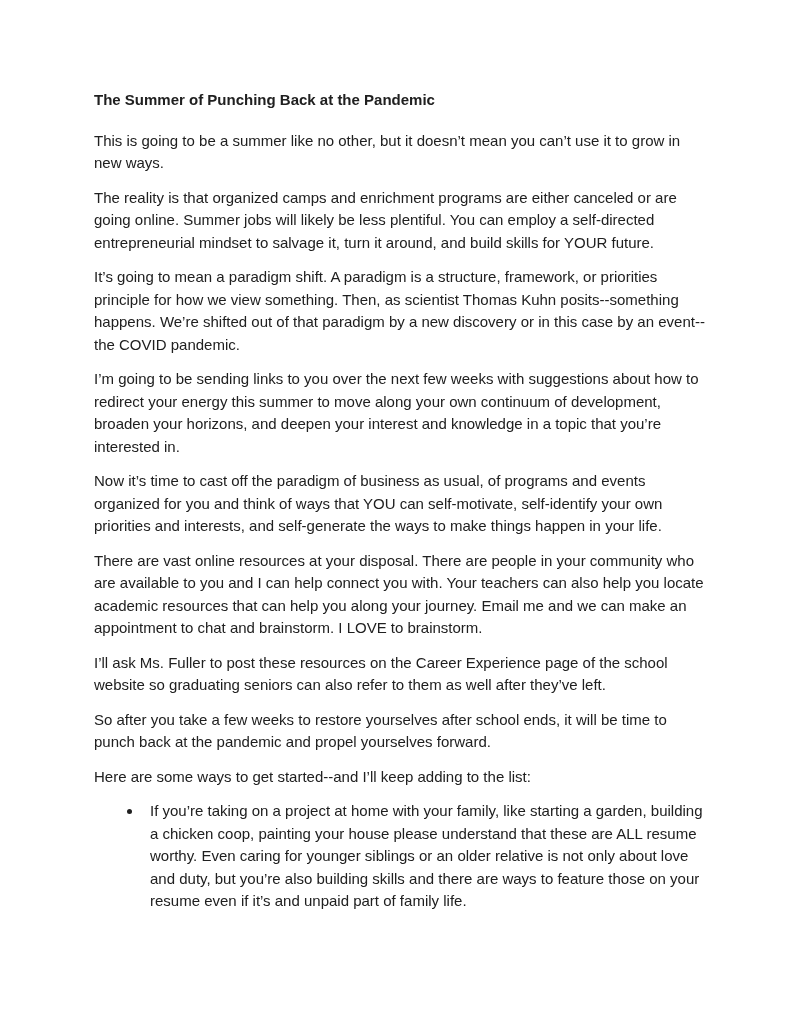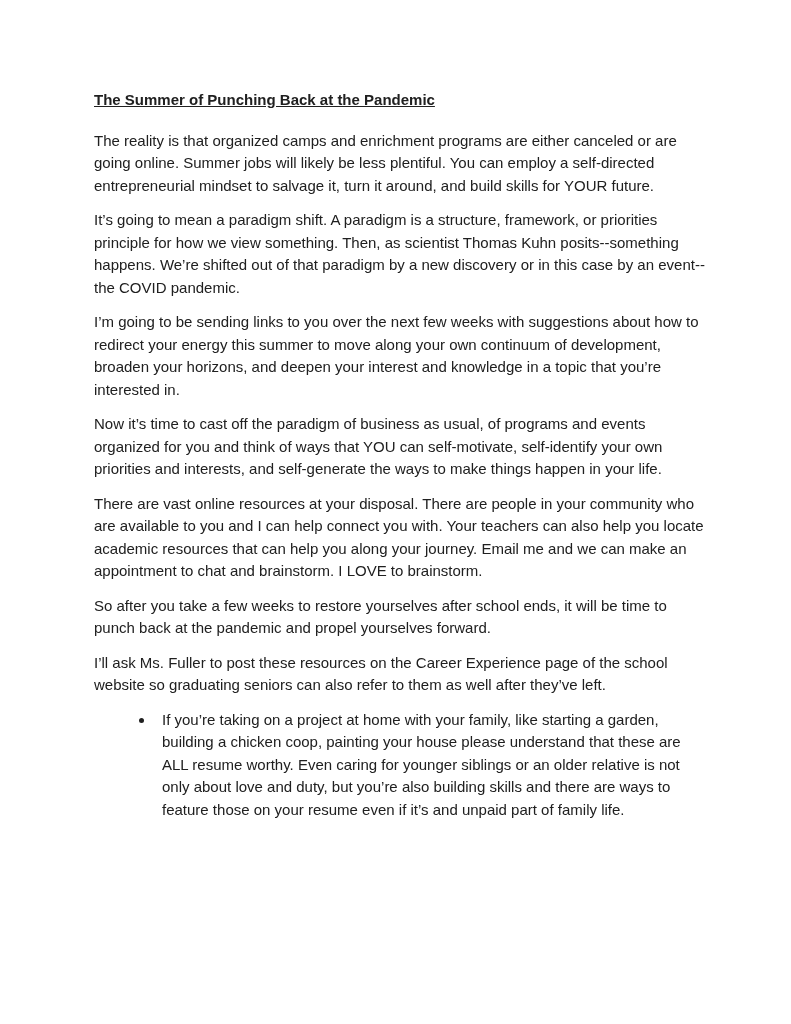--- a/index.html
+++ b/index.html
@@ -18,45 +18,46 @@
     color: #202020;
     font-size: 15px;
     line-height: 22.5px;
     overflow: hidden;
   }
   .doc-title {
     font-size: 15px;
     line-height: 22.5px;
     font-weight: bold;
     margin: 0 0 18px 0;
-    text-decoration: underline;
   }
   .para {
     margin: 0 0 12px 0;
   }
   .bullet-list {
     margin: 8px 0 0 0;
     padding: 0 0 0 49px;
     list-style: disc outside;
   }
   .bullet-item {
-    margin: 12px;
+    margin: 0;
     padding-left: 7px;
   }
 </style>
 </head>
 <body>
 
 <div class="page">
   <h1 class="doc-title">The Summer of Punching Back at the Pandemic</h1>
 
+  <p class="para">This is going to be a summer like no other, but it doesn’t mean you can’t use it to grow in new ways.</p>
   <p class="para">The reality is that organized camps and enrichment programs are either canceled or are going online. Summer jobs will likely be less plentiful. You can employ a self-directed entrepreneurial mindset to salvage it, turn it around, and build skills for YOUR future.</p>
   <p class="para">It’s going to mean a paradigm shift. A paradigm is a structure, framework, or priorities principle for how we view something. Then, as scientist Thomas Kuhn posits--something happens. We’re shifted out of that paradigm by a new discovery or in this case by an event--the COVID pandemic.</p>
   <p class="para">I’m going to be sending links to you over the next few weeks with suggestions about how to redirect your energy this summer to move along your own continuum of development, broaden your horizons, and deepen your interest and knowledge in a topic that you’re interested in.</p>
   <p class="para">Now it’s time to cast off the paradigm of business as usual, of programs and events organized for you and think of ways that YOU can self-motivate, self-identify your own priorities and interests, and self-generate the ways to make things happen in your life.</p>
   <p class="para">There are vast online resources at your disposal. There are people in your community who are available to you and I can help connect you with. Your teachers can also help you locate academic resources that can help you along your journey. Email me and we can make an appointment to chat and brainstorm. I LOVE to brainstorm.</p>
+  <p class="para">I’ll ask Ms. Fuller to post these resources on the Career Experience page of the school website so graduating seniors can also refer to them as well after they’ve left.</p>
   <p class="para">So after you take a few weeks to restore yourselves after school ends, it will be time to punch back at the pandemic and propel yourselves forward.</p>
-  <p class="para">I’ll ask Ms. Fuller to post these resources on the Career Experience page of the school website so graduating seniors can also refer to them as well after they’ve left.</p>
+  <p class="para">Here are some ways to get started--and I’ll keep adding to the list:</p>
 
   <ul class="bullet-list">
     <li class="bullet-item">If you’re taking on a project at home with your family, like starting a garden, building a chicken coop, painting your house please understand that these are ALL resume worthy. Even caring for younger siblings or an older relative is not only about love and duty, but you’re also building skills and there are ways to feature those on your resume even if it’s and unpaid part of family life.</li>
   </ul>
 </div>
 
 </body></html>

